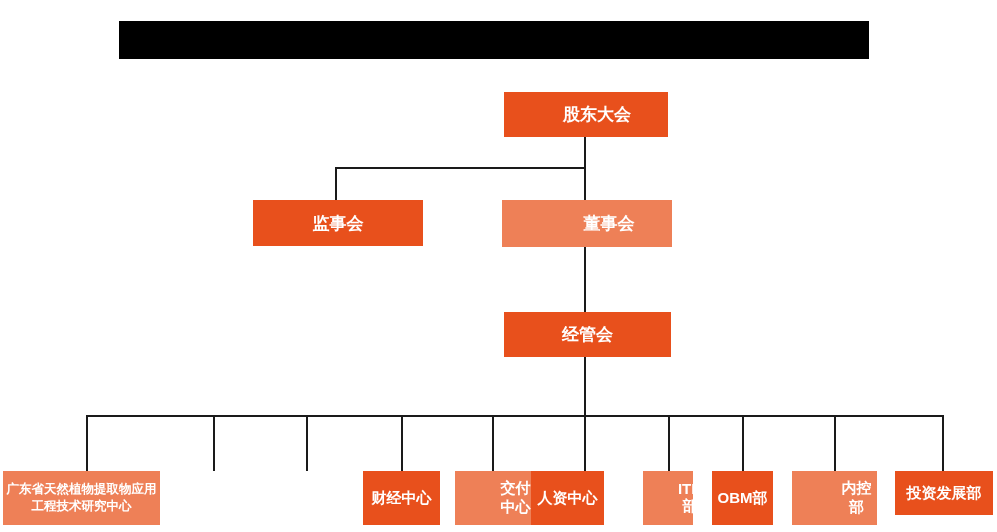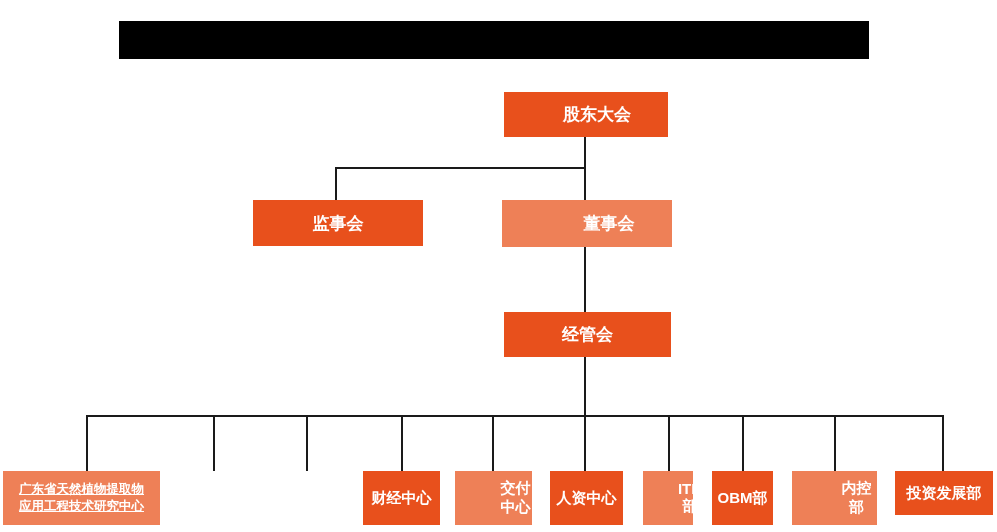--- a/index.html
+++ b/index.html
@@ -19,21 +19,21 @@
   .node {
     position:absolute;
     display:flex; align-items:center; justify-content:center;
     color:#ffffff; font-weight:700; text-align:center;
     font-size:17px;
     box-sizing:border-box;
   }
   .primary   { background:#e8501c; }
   .secondary { background:#ee8057;padding-left:44px; }
   .dept      { font-size:15px; }
-  .dept-long { font-size:12.5px; line-height:1.4; padding:0 15px;text-decoration:underline; }
+  .dept-long { font-size:12.5px; line-height:1.4; padding:0 3px; }
 </style>
 </head>
 <body>
 
 <div class="canvas">
 
   <div class="redacted"></div>
 
   <div class="line" style="left:584px; top:137px; width:2px; height:31px;"></div>
   <div class="line" style="left:335px; top:167px; width:251px; height:2px;"></div>
@@ -72,21 +72,21 @@
 
   <div class="node secondary dept dept-long" style="left:3px; top:471px; width:157px; height:54px;">
     <span>广东省天然植物提取物应用工程技术研究中心</span>
   </div>
   <div class="node primary dept" style="left:363px; top:471px; width:77px; height:54px;">
     <span>财经中心</span>
   </div>
   <div class="node secondary dept" style="left:455px; top:471px; width:77px; height:54px;">
     <span>交付中心</span>
   </div>
-  <div class="node primary dept" style="left:550px; top:471px; width:73px; height:54px;">
+  <div class="node primary dept" style="left:531px; top:471px; width:73px; height:54px;">
     <span>人资中心</span>
   </div>
   <div class="node secondary dept" style="left:643px; top:471px; width:50px; height:54px;">
     <span>ITD部</span>
   </div>
   <div class="node primary dept" style="left:712px; top:471px; width:61px; height:54px;">
     <span>OBM部</span>
   </div>
   <div class="node secondary dept" style="left:792px; top:471px; width:85px; height:54px;">
     <span>内控部</span>

